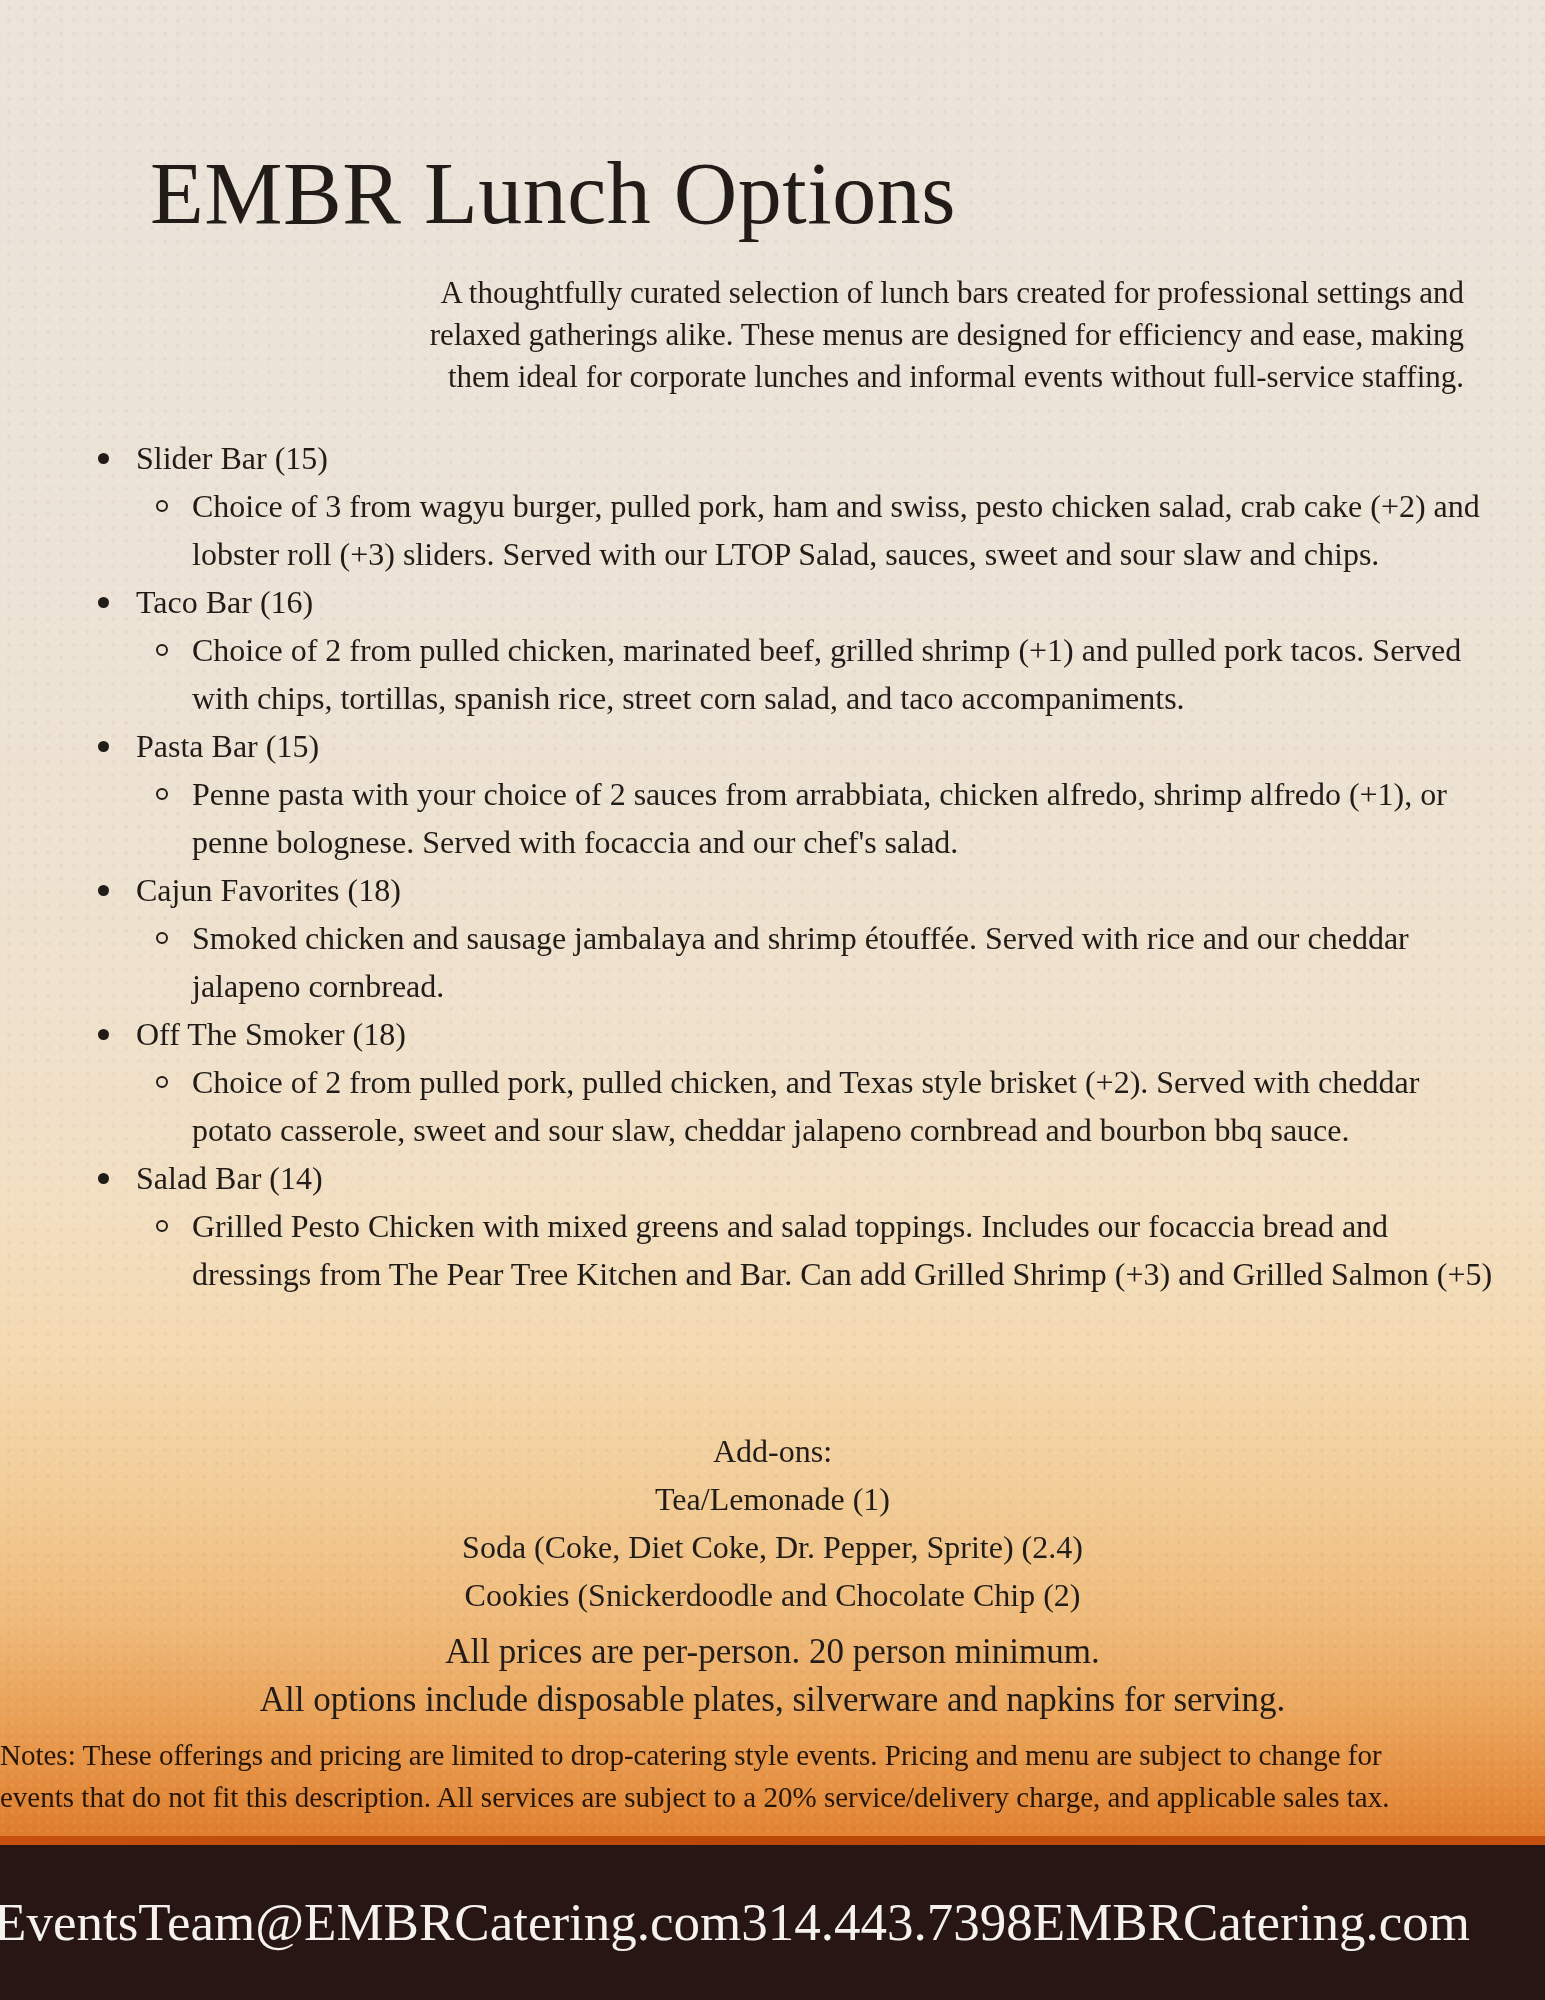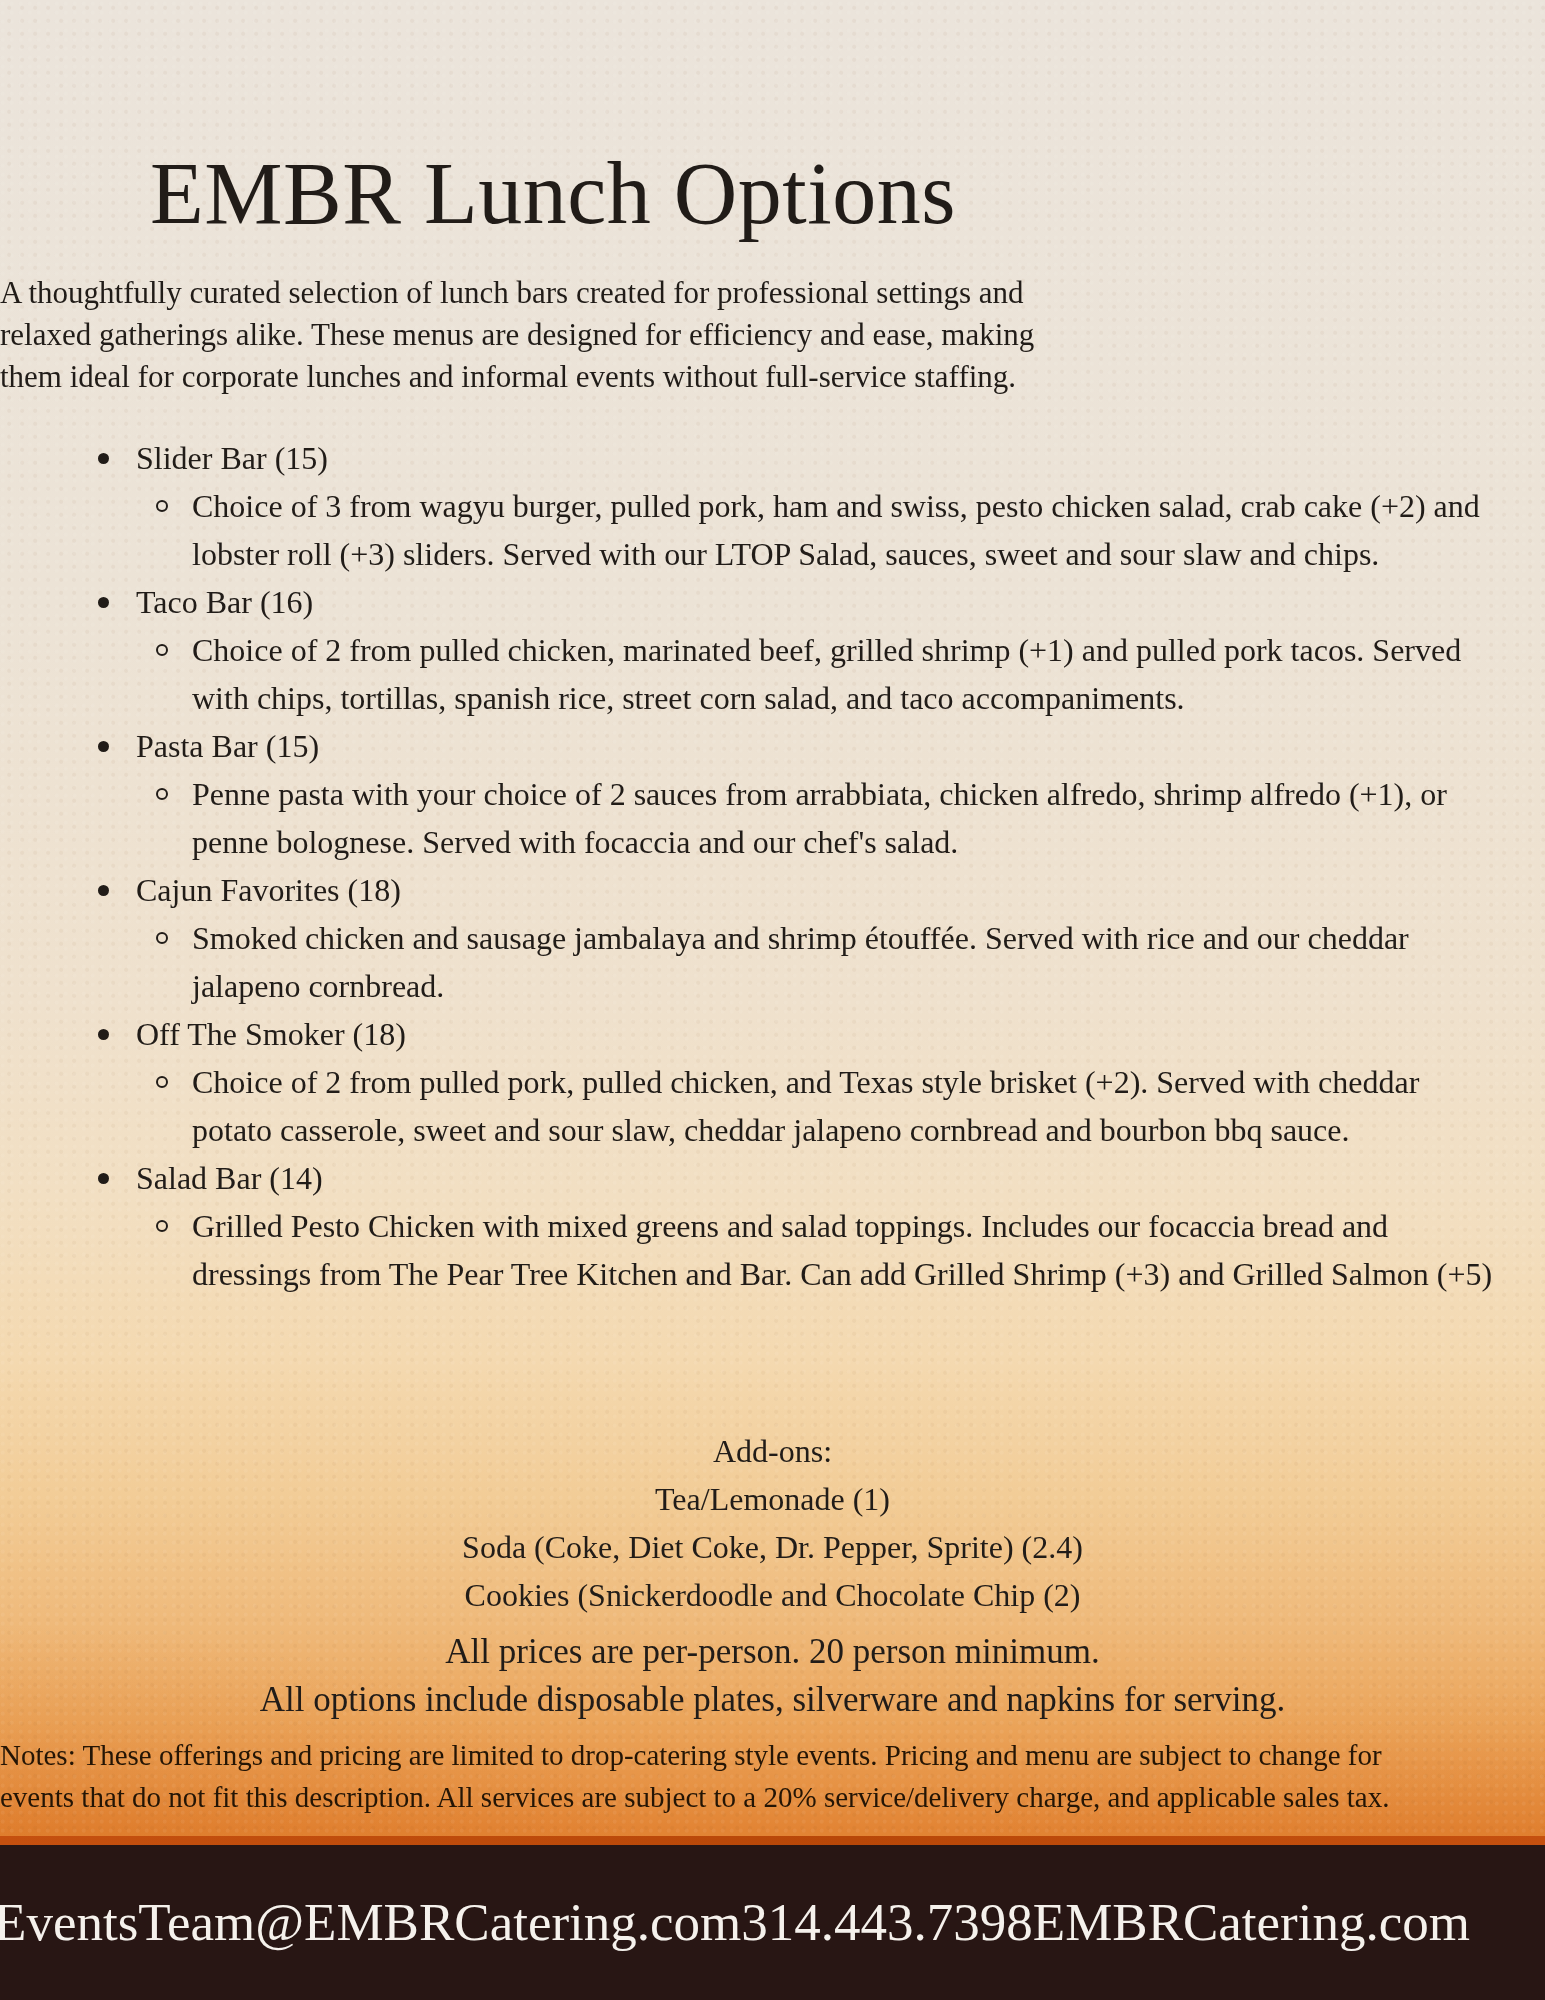--- a/index.html
+++ b/index.html
@@ -46,21 +46,21 @@
     font-weight: 400;
     line-height: 1;
     letter-spacing: 0.5px;
     white-space: nowrap;
   }
 
   .intro {
     position: absolute;
     left: 0; top: 272px;
     width: 1464px;
-    text-align: left;
+    text-align: right;
     font-size: 31px;
     line-height: 42px;
   }
 
   .menu {
     position: absolute;
     left: 0; top: 420px;
     width: 1545px;
     margin: 14px; padding: 0;
     list-style: none;

